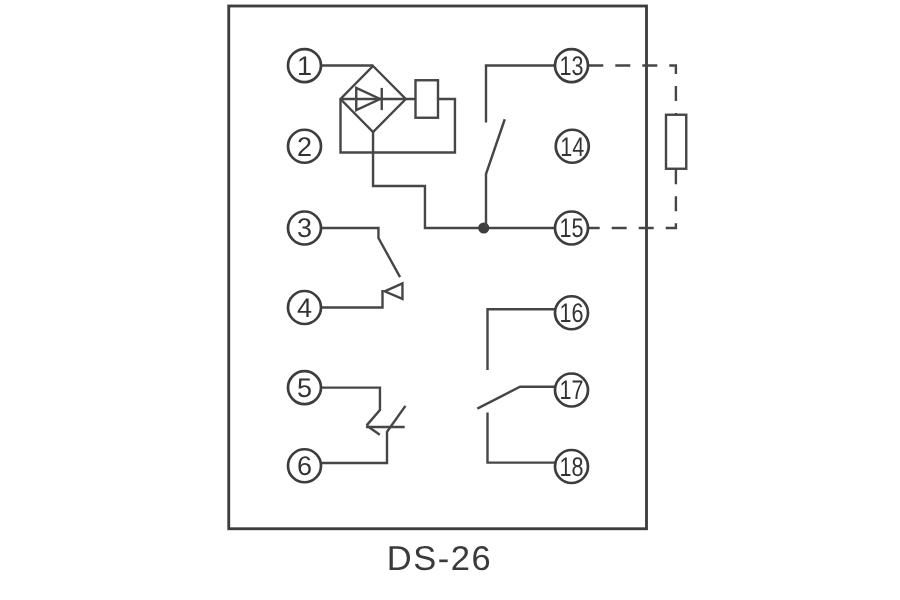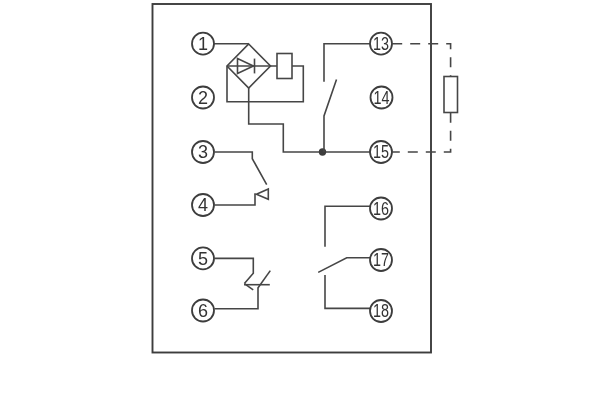--- a/index.html
+++ b/index.html
@@ -74,13 +74,14 @@
         <circle cx="381" cy="152" r="11" class="term"></circle>
         <text x="381" y="158.2" class="tlabel" textLength="16" lengthAdjust="spacingAndGlyphs">15</text>
         <circle cx="381" cy="208.5" r="11" class="term"></circle>
         <text x="381" y="214.7" class="tlabel" textLength="16" lengthAdjust="spacingAndGlyphs">16</text>
         <circle cx="381" cy="260" r="11" class="term"></circle>
         <text x="381" y="266.2" class="tlabel" textLength="16" lengthAdjust="spacingAndGlyphs">17</text>
         <circle cx="381" cy="311" r="11" class="term"></circle>
         <text x="381" y="317.2" class="tlabel" textLength="16" lengthAdjust="spacingAndGlyphs">18</text>
       </g>
   </svg>
+  <div class="title">DS-26</div>
 </div>
 
 </body></html>

